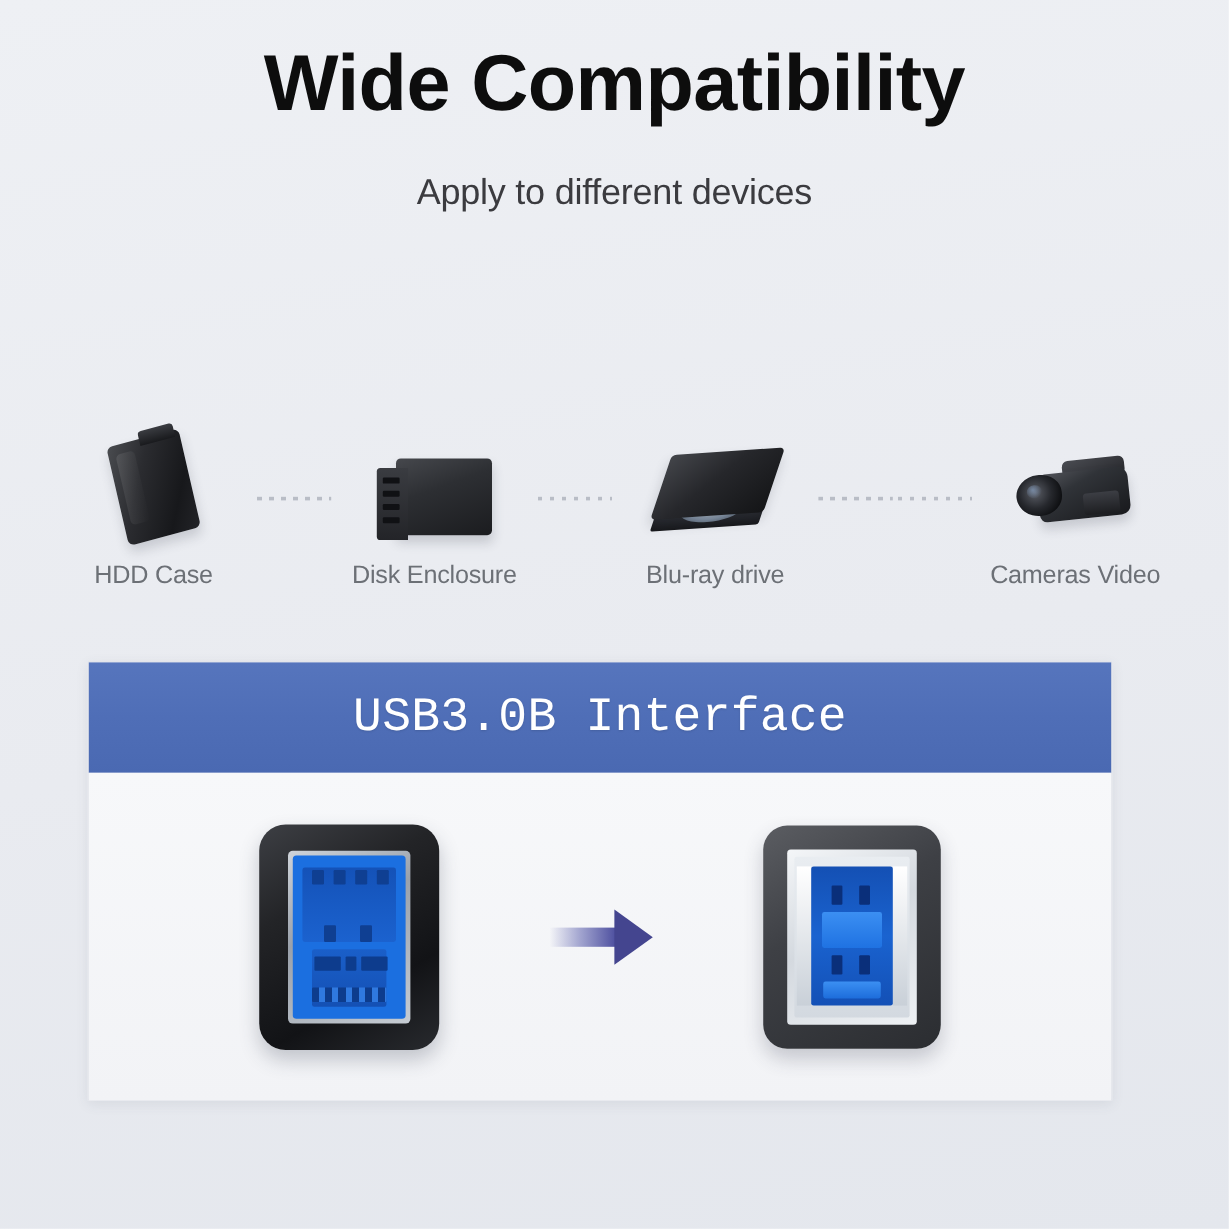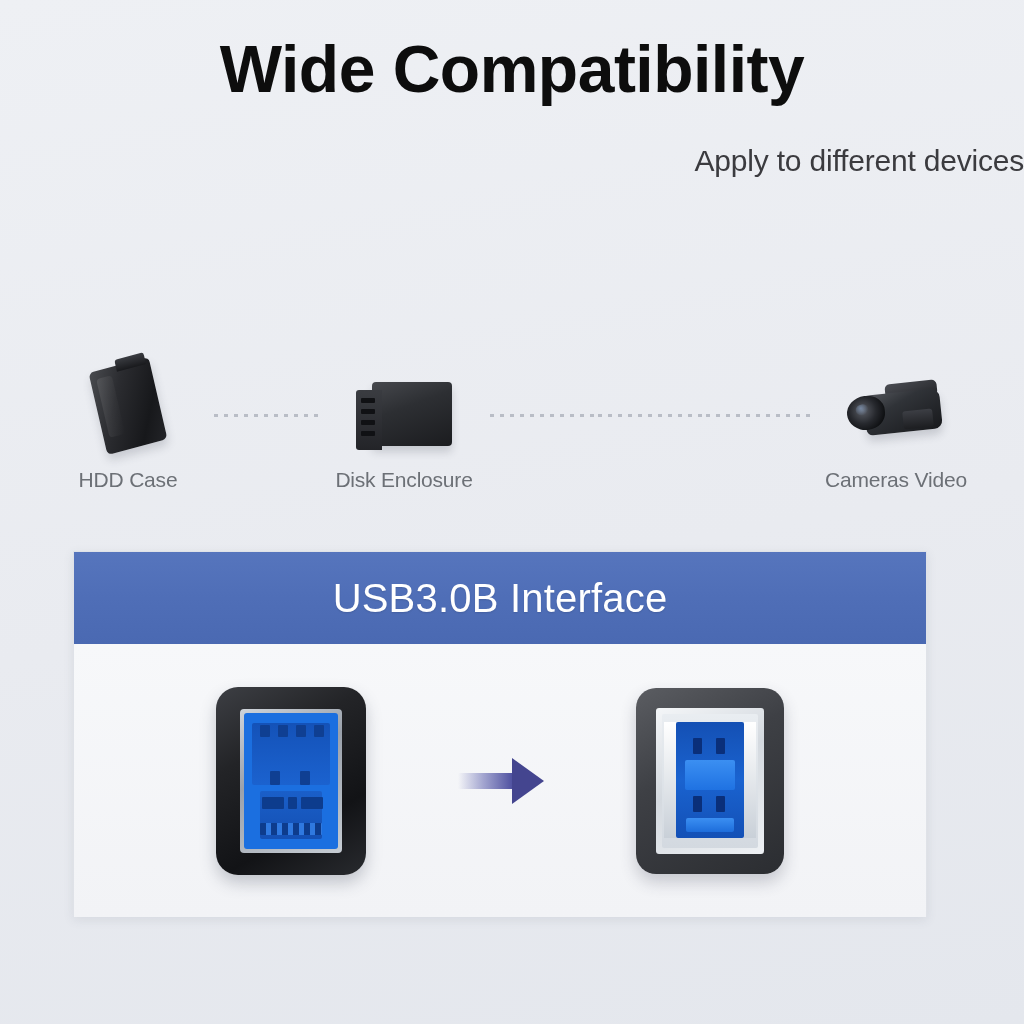--- a/index.html
+++ b/index.html
@@ -33,21 +33,20 @@
     line-height: 1.0;
     font-family: "Liberation Sans", sans-serif;
   }
 
   #page-subtitle {
     margin-top: 42px;
     font-size: 30px;
     font-weight: 400;
     color: #3b3b3f;
     letter-spacing: -0.2px;
-    text-align: right;
   }
 
   
   #device-strip {
     position: absolute;
     top: 358px;
     left: 44px;
     width: 936px;
     height: 150px;
     display: flex;
@@ -271,20 +270,21 @@
     border: 1px solid #dfe2e8;
     box-shadow: 0 3px 10px rgba(70,76,96,.10);
   }
 
   #interface-header {
     height: 92px;
     background: linear-gradient(180deg, #5675bd 0%, #4f6eb7 50%, #4a69b2 100%);
     display: flex;
     align-items: center;
     justify-content: center;
+    font-family: Liberation Mono, monospace;
   }
 
   #interface-title {
     color: #ffffff;
     font-size: 40px;
     font-weight: 400;
     letter-spacing: 0.2px;
     text-shadow: 0 1px 2px rgba(0,0,0,.12);
   }
 
@@ -472,20 +472,30 @@
         <div class="bay b2"></div>
         <div class="bay b3"></div>
         <div class="bay b4"></div>
       </div>
     </div>
     <div class="device-label">Disk Enclosure</div>
   </div>
 
   <div class="dot-link"></div>
 
+  <div class="device-item">
+    <div class="device-art">
+      <div class="art-bluray">
+        <div class="br-tray"></div>
+        <div class="br-disc"></div>
+        <div class="br-top"></div>
+      </div>
+    </div>
+    <div class="device-label">Blu-ray drive</div>
+  </div>
 
   <div class="dot-link"></div>
 
 
   <div class="dot-link"></div>
 
   <div class="device-item">
     <div class="device-art">
       <div class="art-camcorder">
         <div class="cc-top"></div>

